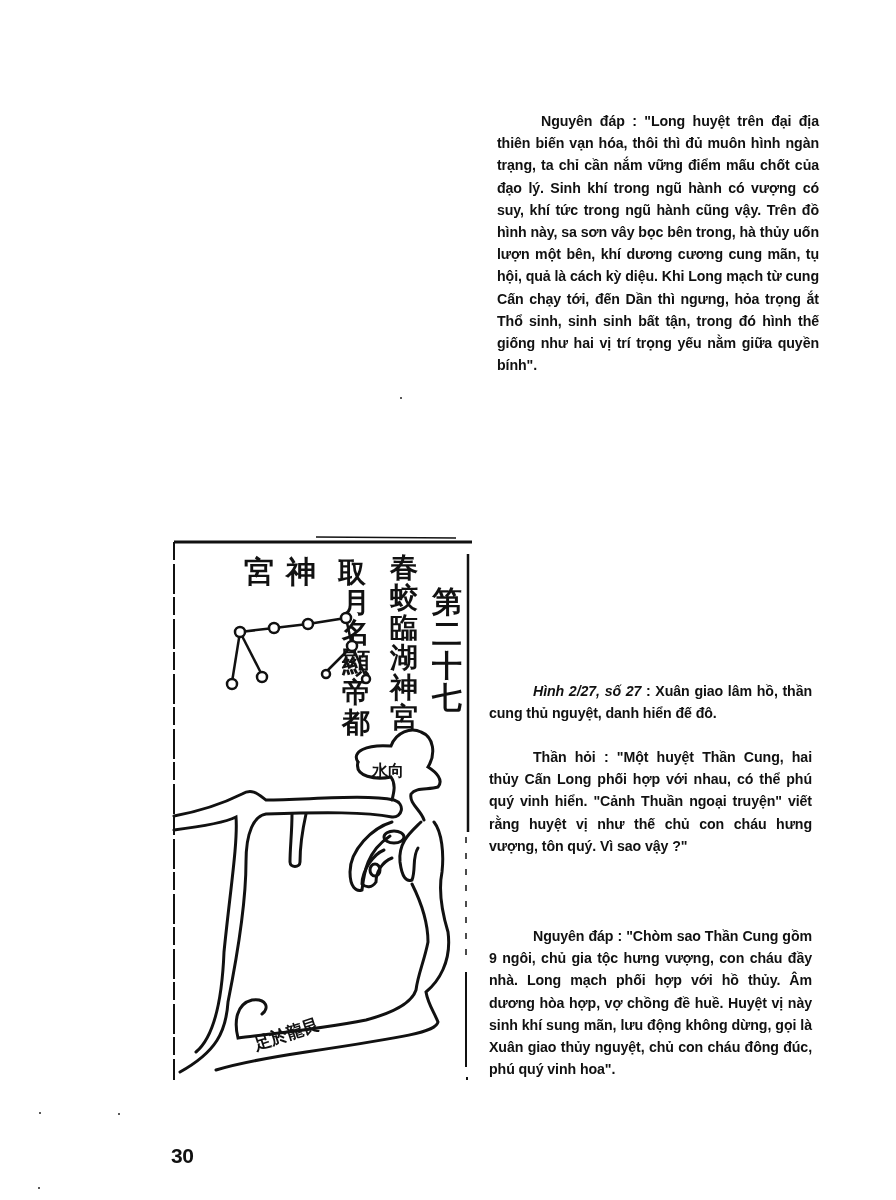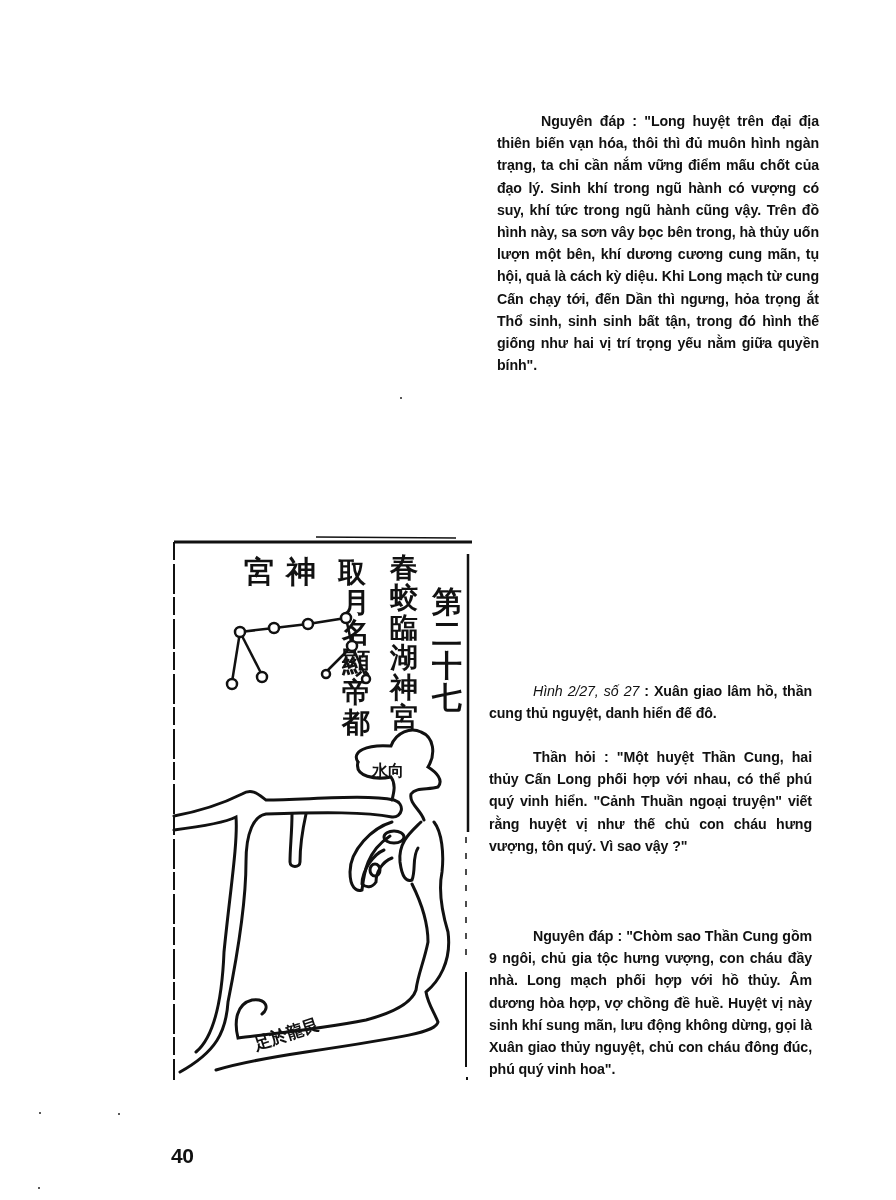--- a/index.html
+++ b/index.html
@@ -20,21 +20,21 @@
       font-size: 14.2px;
       line-height: 22.2px;
       text-align: justify;
       text-indent: 44px;
       margin: 0;
       letter-spacing: -0.1px;
       font-weight: 600;
     }
     .para em {
       font-style: italic;
-      font-weight: 400;
+      font-weight: 700;
     }
     #p1 { left: 497px; top: 110px; width: 322px; }
     #p2 { left: 489px; top: 680px; width: 323px; }
     #p3 { left: 489px; top: 746px; width: 323px; }
     #p4 { left: 489px; top: 925px; width: 323px; }
 
     .figure {
       position: absolute;
       left: 166px;
       top: 532px;
@@ -145,18 +145,18 @@
     <text class="cjk" x="86" y="508" font-size="17" transform="rotate(-18 120 500)">足於龍艮</text>
   </svg>
 </div>
 
 <p class="para" id="p2"><em>Hình 2/27, số 27</em><span> : Xuân giao lâm hồ, thần cung thủ nguyệt, danh hiển đế đô.</span></p>
 
 <p class="para" id="p3"><span>Thần hỏi :</span><span> "Một huyệt Thần Cung, hai thủy Cấn Long phối hợp với nhau, có thể phú quý vinh hiển. "Cảnh Thuần ngoại truyện" viết rằng huyệt vị như thế chủ con cháu hưng vượng, tôn quý. Vì sao vậy ?"</span></p>
 
 <p class="para" id="p4"><span>Nguyên đáp :</span><span> "Chòm sao Thần Cung gồm 9 ngôi, chủ gia tộc hưng vượng, con cháu đầy nhà. Long mạch phối hợp với hồ thủy. Âm dương hòa hợp, vợ chồng đề huề. Huyệt vị này sinh khí sung mãn, lưu động không dừng, gọi là Xuân giao thủy nguyệt, chủ con cháu đông đúc, phú quý vinh hoa".</span></p>
 
-<div class="page-number">40</div>
+<div class="page-number">30</div>
 
 <div class="speck" style="left:39px; top:1112px;"></div>
 <div class="speck" style="left:118px; top:1113px;"></div>
 <div class="speck" style="left:38px; top:1187px;"></div>
 <div class="speck" style="left:400px; top:397px;"></div>
 
 </body></html>

